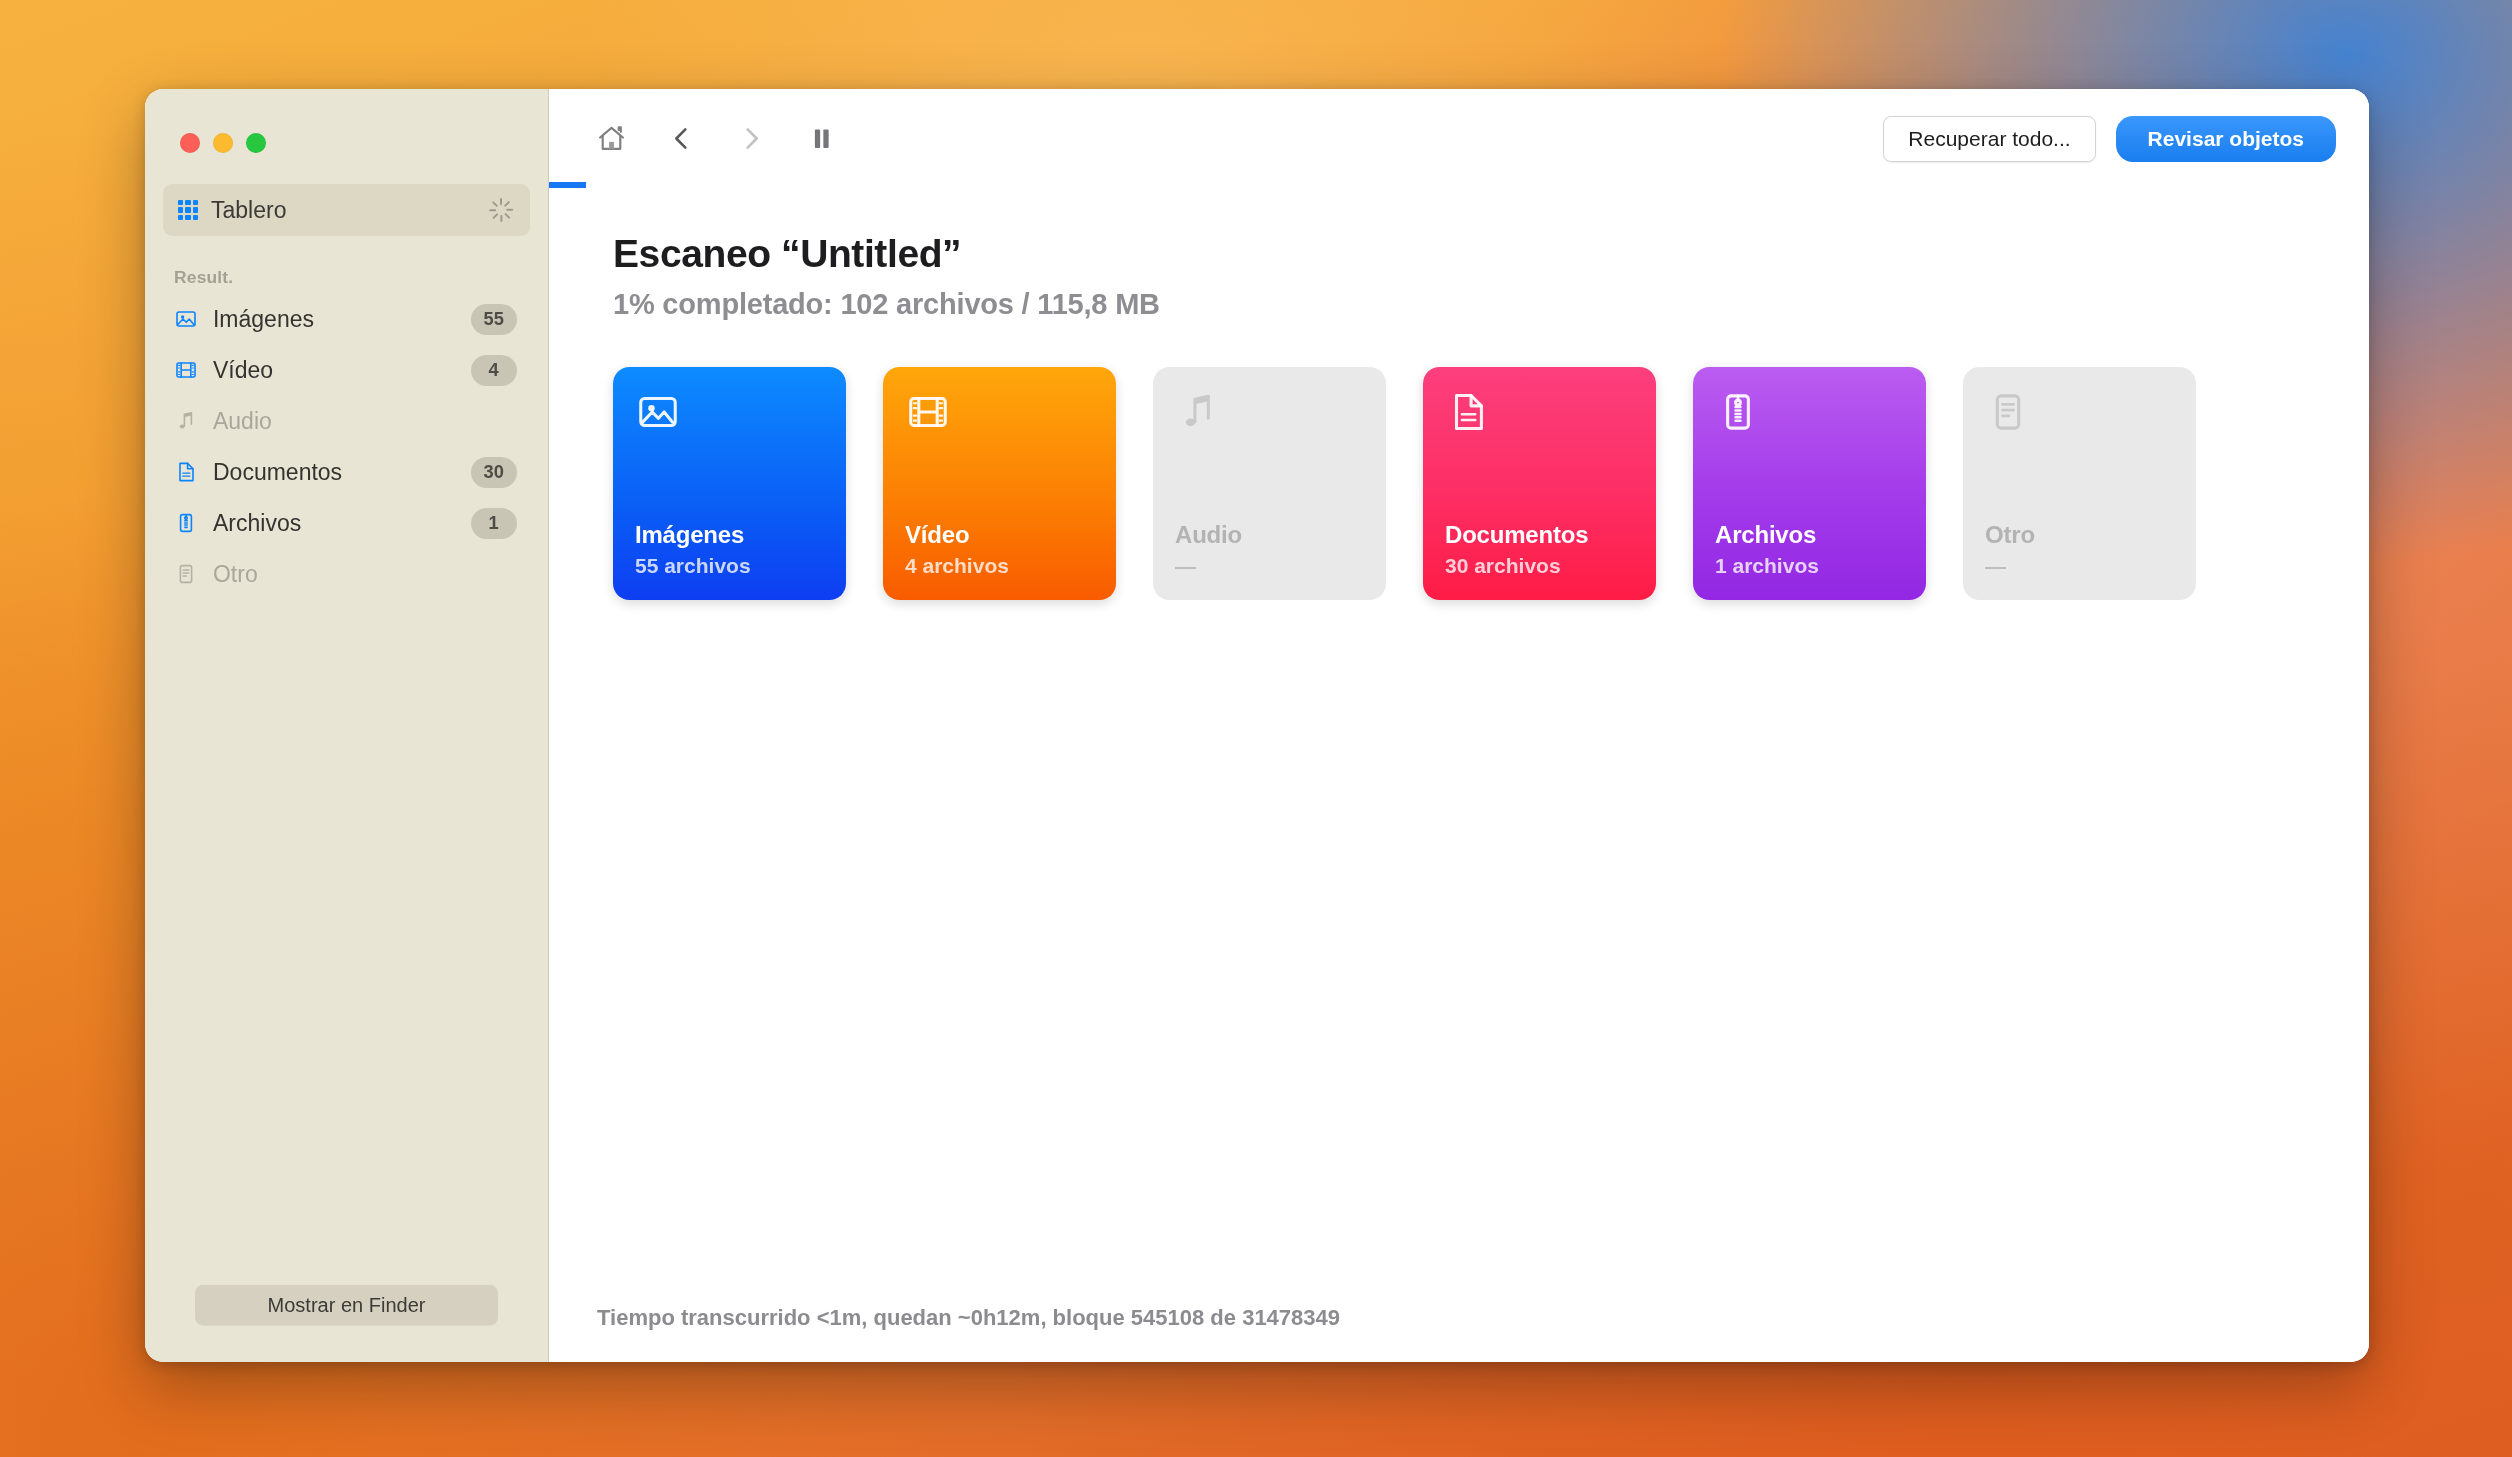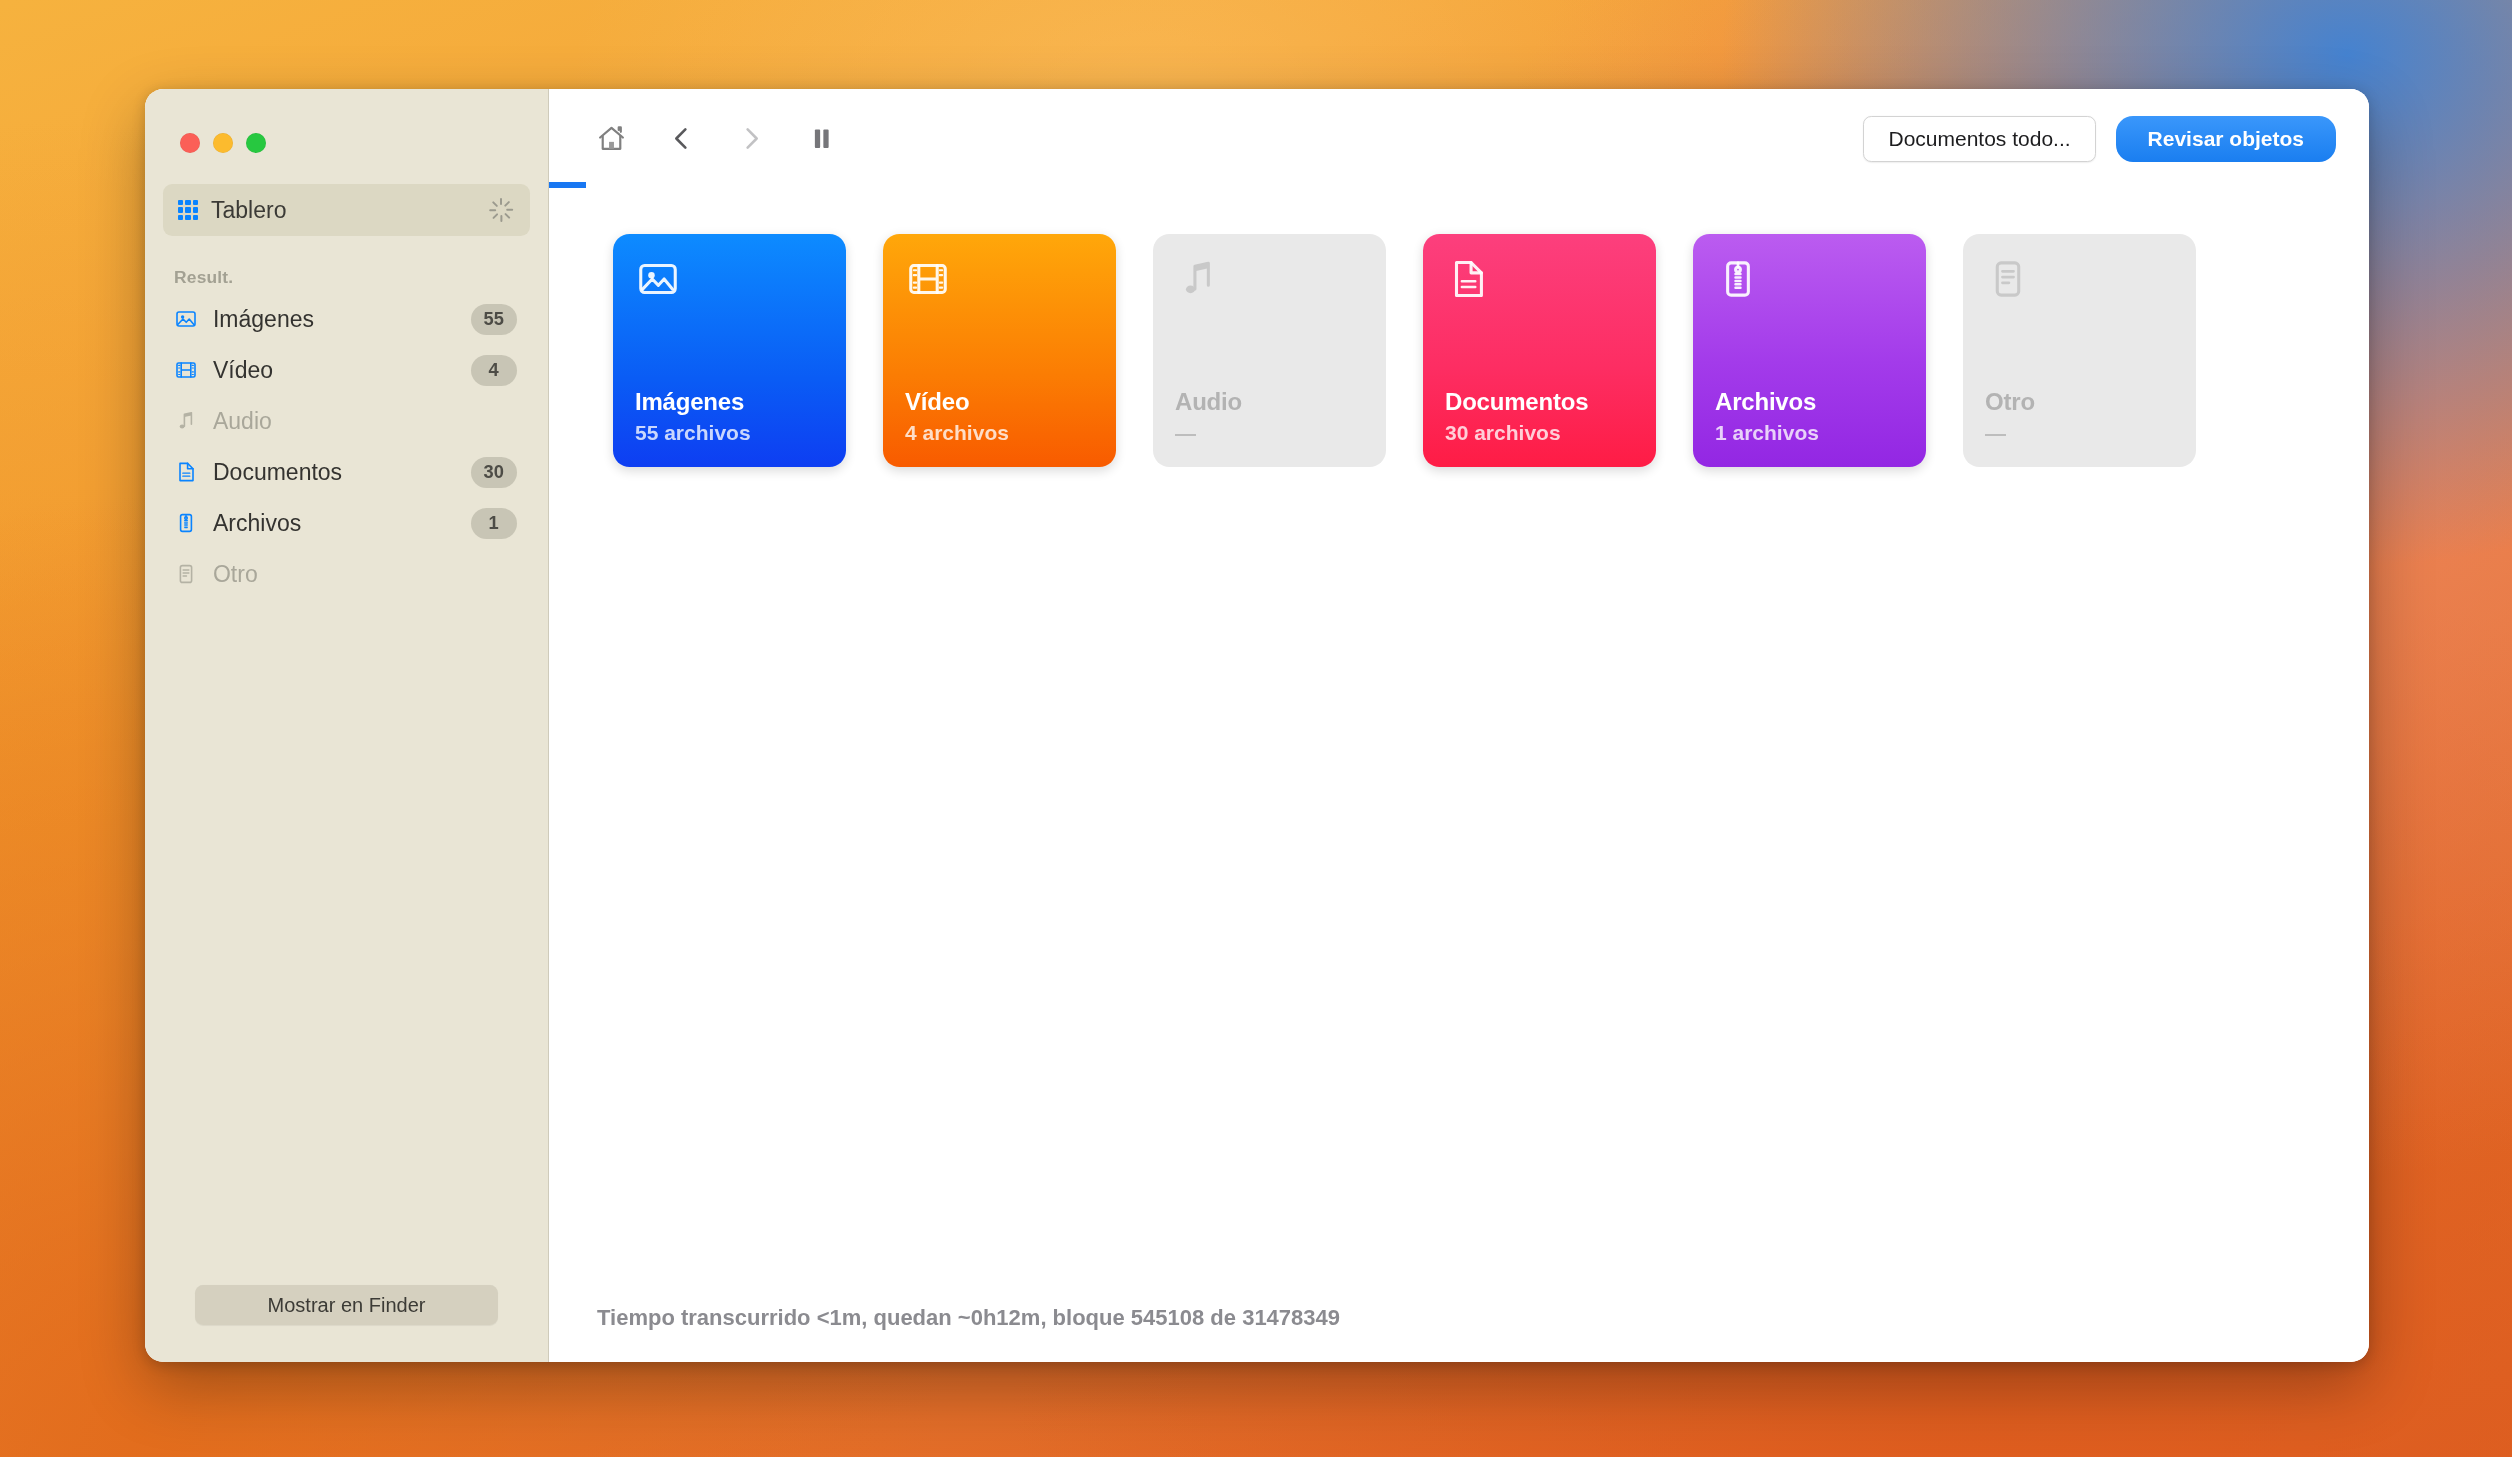--- a/index.html
+++ b/index.html
@@ -356,29 +356,33 @@
         </svg>
       </button>
       <button class="tb-btn">
         <svg width="27.5" height="27.5" viewBox="0 0 24 24">
           <rect x="6" y="4" width="4.6" height="16" rx="0.8" fill="#76767a"></rect>
           <rect x="13.4" y="4" width="4.6" height="16" rx="0.8" fill="#76767a"></rect>
         </svg>
       </button>
 
       <div id="toolbar-right">
-        <button id="btn-recover">Documentos todo...</button>
+        <button id="btn-recover">Recuperar todo...</button>
         <button id="btn-review">Revisar objetos</button>
       </div>
 
       <div id="progress-track">
         <div id="progress-fill"></div>
       </div>
     </div>
 
+    <div id="headings">
+      <div id="h-title">Escaneo “Untitled”</div>
+      <div id="h-sub">1% completado: 102 archivos / 115,8 MB</div>
+    </div>
 
     <div id="cards">
         <div class="card on c-images">
           <div class="card-ico">
             <svg width="46" height="46" viewBox="0 0 24 24" fill="none" stroke="rgba(255,255,255,0.92)" stroke-width="1.6" stroke-linecap="round" stroke-linejoin="round">
               <rect x="3" y="5" width="18" height="14" rx="2"></rect>
               <circle cx="8.6" cy="10" r="1.7" fill="rgba(255,255,255,0.92)" stroke="none"></circle>
               <path d="M4 17.3 9 12l3.2 3.3L15.2 12l4.4 5.3"></path>
             </svg>
           </div>

